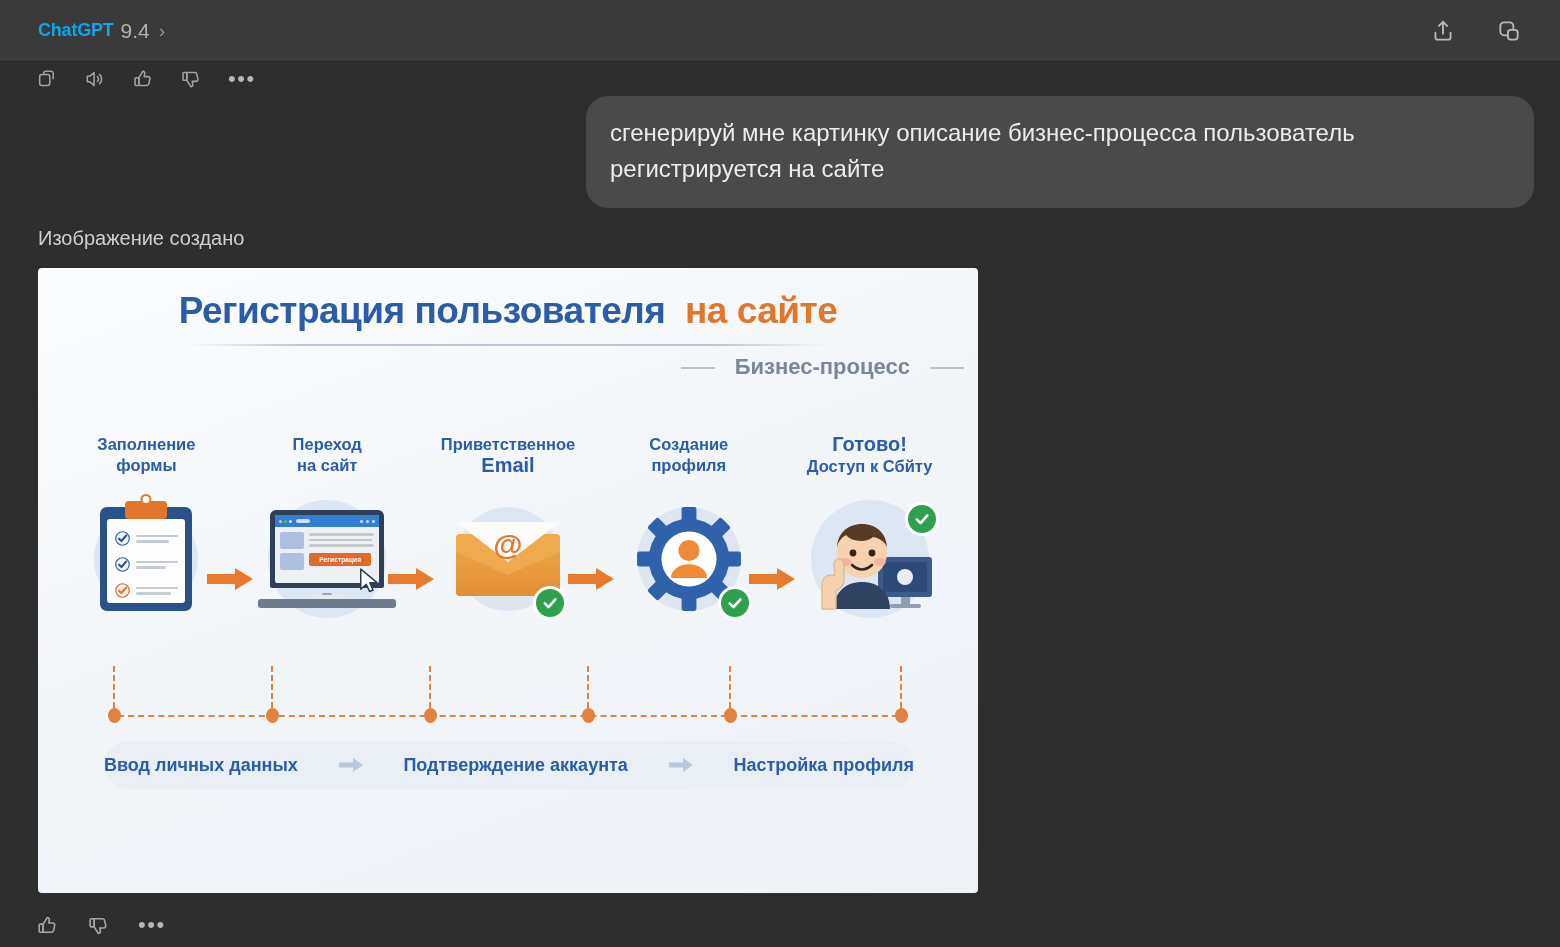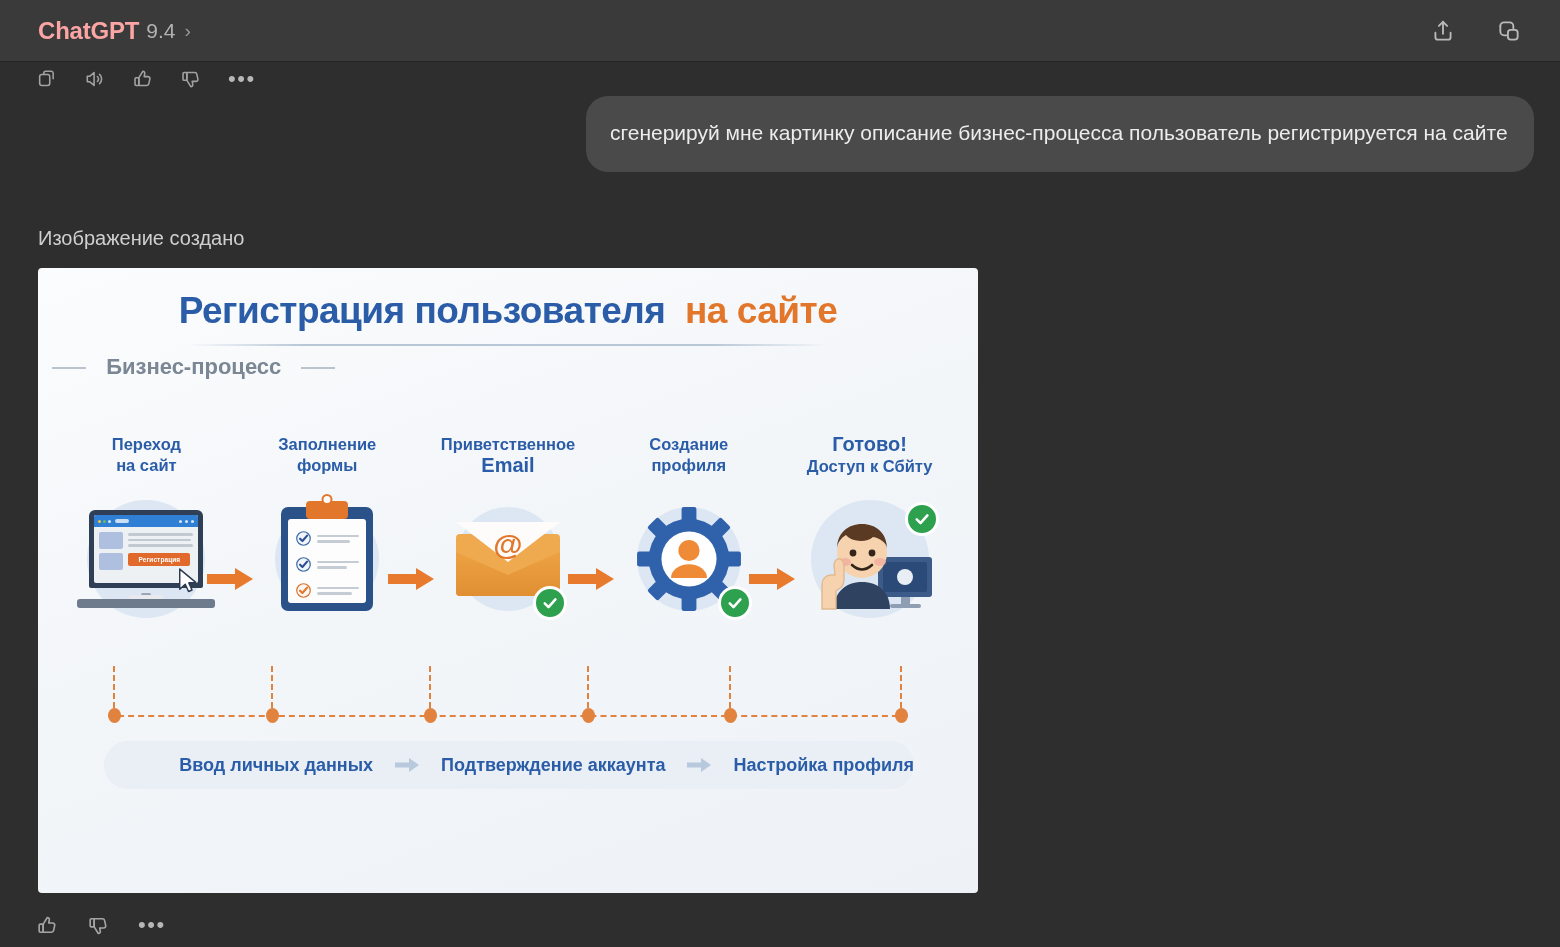--- a/index.html
+++ b/index.html
@@ -11,42 +11,42 @@
   }
 
   
   .topbar {
     position: absolute; top: 0; left: 0; width: 1560px; height: 62px;
     background: #3a3a3a;
     border-bottom: 1px solid #242424;
     display: flex; align-items: center;
   }
   .brand { display: flex; align-items: center; gap: 7px; margin-left: 38px; }
-  .brand-name { color: #fca5a5; font-size: 24px; font-weight: 700; letter-spacing: -0.2px; }
+  .brand-name { color: #0ea5e9; font-size: 18px; font-weight: 700; letter-spacing: -0.2px; }
   .brand-ver { color: #b2b2b2; font-size: 21px; font-weight: 400; }
   .brand-chev { color: #9a9a9a; font-size: 19px; font-weight: 300; margin-left: 2px; }
   .topbar-right { margin-left: auto; display: flex; align-items: center; gap: 40px; margin-right: 38px; }
   .ticon { width: 26px; height: 26px; opacity: .82; cursor: pointer; }
   .ticon svg { width: 100%; height: 100%; display: block; }
 
   
   .msg-actions {
     position: absolute; top: 62px; left: 36px;
     display: flex; align-items: center; gap: 26px; height: 34px;
   }
   .aicon { width: 22px; height: 22px; opacity: .72; cursor: pointer; }
   .aicon svg { width: 100%; height: 100%; display: block; }
   .dots-ic { color: #cfcfcf; font-size: 22px; line-height: 12px; letter-spacing: 1.5px; cursor: pointer; opacity:.85;}
 
   
   .user-bubble {
     position: absolute; top: 96px; left: 586px; width: 948px;
     background: #4a4a4a; border-radius: 22px;
     padding: 19px 26px 21px 24px;
-    color: #ececec; font-size: 21px; line-height: 36px;
+    color: #ececec; font-size: 24px; line-height: 36px;
   }
 
   
   .img-label {
     position: absolute; top: 227px; left: 38px;
     color: #cfcfcf; font-size: 20px;
   }
 
   
   .img-card {
@@ -65,21 +65,21 @@
     white-space: nowrap;
   }
   .t-blue { color: #2a5ca8; }
   .t-orange { color: #e2762a; }
   .title-rule {
     position: absolute; top: 76px; left: 150px; width: 640px; height: 2px;
     background: linear-gradient(to right,rgba(150,175,200,0),#b8c7d6 18%,#b8c7d6 82%,rgba(150,175,200,0));
   }
   .poster-sub {
     position: absolute; top: 86px; left: 0; width: 100%;
-    text-align: left; color: #7b8794; font-size: 22px; font-weight: 600;
+    text-align: right; color: #7b8794; font-size: 22px; font-weight: 600;
   }
   .sub-dash { display: inline-block; width: 34px; height: 2px; background: #b9c4cf;
               vertical-align: middle; margin: 0 14px; }
 
   
   .steps {
     position: absolute; top: 166px; left: 18px; width: 904px; height: 225px;
     display: flex;
   }
   .step { position: relative; flex: 1 1 0; display: flex; flex-direction: column; align-items: center; }
@@ -223,21 +223,21 @@
   }
   .tl-stem {
     position: absolute; bottom: 15px; left: 5.2px; width: 0; height: 42px;
     border-left: 2.5px dashed #e2823f;
   }
 
   
   .pill {
     position: absolute; bottom: 104px; left: 66px; width: 810px; height: 48px;
     background: #e9eff5; border-radius: 24px;
-    display: flex; align-items: center; justify-content: flex-end; gap: 22px;
+    display: flex; align-items: center; justify-content: space-between; gap: 22px;
   }
   .pill-txt { color: #2a5ca8; font-size: 18px; font-weight: 700; white-space: nowrap; }
   .pill-arrow { width: 24px; height: 14px; }
   .pill-arrow svg { width: 100%; height: 100%; display: block; }
 
   
   .bottom-actions {
     position: absolute; top: 908px; left: 36px;
     display: flex; align-items: center; gap: 28px; height: 34px;
   }
@@ -312,70 +312,20 @@
       <span>&nbsp;</span><span class="t-orange">на сайте</span>
     </div>
     <div class="title-rule"></div>
     <div class="poster-sub">
       <span class="sub-dash"></span>
       <span>Бизнес-процесс</span>
       <span class="sub-dash"></span>
     </div>
 
     <div class="steps">
-
-      <div class="step">
-        <div class="step-label">
-          <span>Переход</span>
-          <span class="l2">на сайт</span>
-        </div>
-        <div class="step-art">
-          <div class="halo wide"></div>
-          <div class="laptop">
-            <div class="lap-screen">
-              <div class="lap-inner">
-                <div class="lap-bar">
-                  <span class="bdot"></span>
-                    <span class="bdot g"></span>
-                    <span class="bdot w"></span>
-                  <span class="bpill"></span>
-                  <span class="bdots-r">
-                      <span class="bdot w"></span>
-                      <span class="bdot w"></span>
-                      <span class="bdot w"></span>
-                    </span>
-                </div>
-                <div class="lap-body">
-                  <div class="lap-col">
-                    <div class="lap-img"></div>
-                      <div class="lap-img"></div>
-                  </div>
-                  <div class="lap-lines">
-                    <div class="lap-line" style="width:100%"></div>
-                    <div class="lap-line" style="width:96%"></div>
-                    <div class="lap-line" style="width:100%"></div>
-                    <div class="lap-btn">Регистрация</div>
-                  </div>
-                </div>
-              </div>
-            </div>
-            <div class="lap-hinge"></div>
-            <div class="lap-notch"></div>
-            <div class="lap-base"></div>
-            <svg class="cursor" viewBox="0 0 24 28">
-              <path d="M3 1 L3 23 L9 17.5 L12.6 25.5 L16.4 23.8 L12.9 16 L20.5 15.5 Z" fill="#ffffff" stroke="#2b3a50" stroke-width="1.6" stroke-linejoin="round"></path>
-            </svg>
-          </div>
-        </div>
-        <div class="arrow" style="right:-16px;">
-          <svg viewBox="0 0 46 22">
-              <path d="M0 6h28V0l18 11-18 11v-6H0z" fill="#e87a2e"></path>
-            </svg>
-        </div>
-      </div>
 
       <div class="step">
         <div class="step-label">
           <span>Заполнение</span>
           <span class="l2">формы</span>
         </div>
         <div class="step-art">
           <div class="halo"></div>
           <div class="clip">
             <div class="clip-back"></div>
@@ -417,20 +367,70 @@
         </div>
         <div class="arrow" style="right:-16px;">
           <svg viewBox="0 0 46 22">
               <path d="M0 6h28V0l18 11-18 11v-6H0z" fill="#e87a2e"></path>
             </svg>
         </div>
       </div>
 
       <div class="step">
         <div class="step-label">
+          <span>Переход</span>
+          <span class="l2">на сайт</span>
+        </div>
+        <div class="step-art">
+          <div class="halo wide"></div>
+          <div class="laptop">
+            <div class="lap-screen">
+              <div class="lap-inner">
+                <div class="lap-bar">
+                  <span class="bdot"></span>
+                    <span class="bdot g"></span>
+                    <span class="bdot w"></span>
+                  <span class="bpill"></span>
+                  <span class="bdots-r">
+                      <span class="bdot w"></span>
+                      <span class="bdot w"></span>
+                      <span class="bdot w"></span>
+                    </span>
+                </div>
+                <div class="lap-body">
+                  <div class="lap-col">
+                    <div class="lap-img"></div>
+                      <div class="lap-img"></div>
+                  </div>
+                  <div class="lap-lines">
+                    <div class="lap-line" style="width:100%"></div>
+                    <div class="lap-line" style="width:96%"></div>
+                    <div class="lap-line" style="width:100%"></div>
+                    <div class="lap-btn">Регистрация</div>
+                  </div>
+                </div>
+              </div>
+            </div>
+            <div class="lap-hinge"></div>
+            <div class="lap-notch"></div>
+            <div class="lap-base"></div>
+            <svg class="cursor" viewBox="0 0 24 28">
+              <path d="M3 1 L3 23 L9 17.5 L12.6 25.5 L16.4 23.8 L12.9 16 L20.5 15.5 Z" fill="#ffffff" stroke="#2b3a50" stroke-width="1.6" stroke-linejoin="round"></path>
+            </svg>
+          </div>
+        </div>
+        <div class="arrow" style="right:-16px;">
+          <svg viewBox="0 0 46 22">
+              <path d="M0 6h28V0l18 11-18 11v-6H0z" fill="#e87a2e"></path>
+            </svg>
+        </div>
+      </div>
+
+      <div class="step">
+        <div class="step-label">
           <span>Приветственное</span>
           <span class="l2 big">Email</span>
         </div>
         <div class="step-art">
           <div class="halo"></div>
           <div class="env">
             <div class="env-body"></div>
             <div class="env-flapdown"></div>
             <div class="env-at">@</div>
             <div class="env-front"></div>

